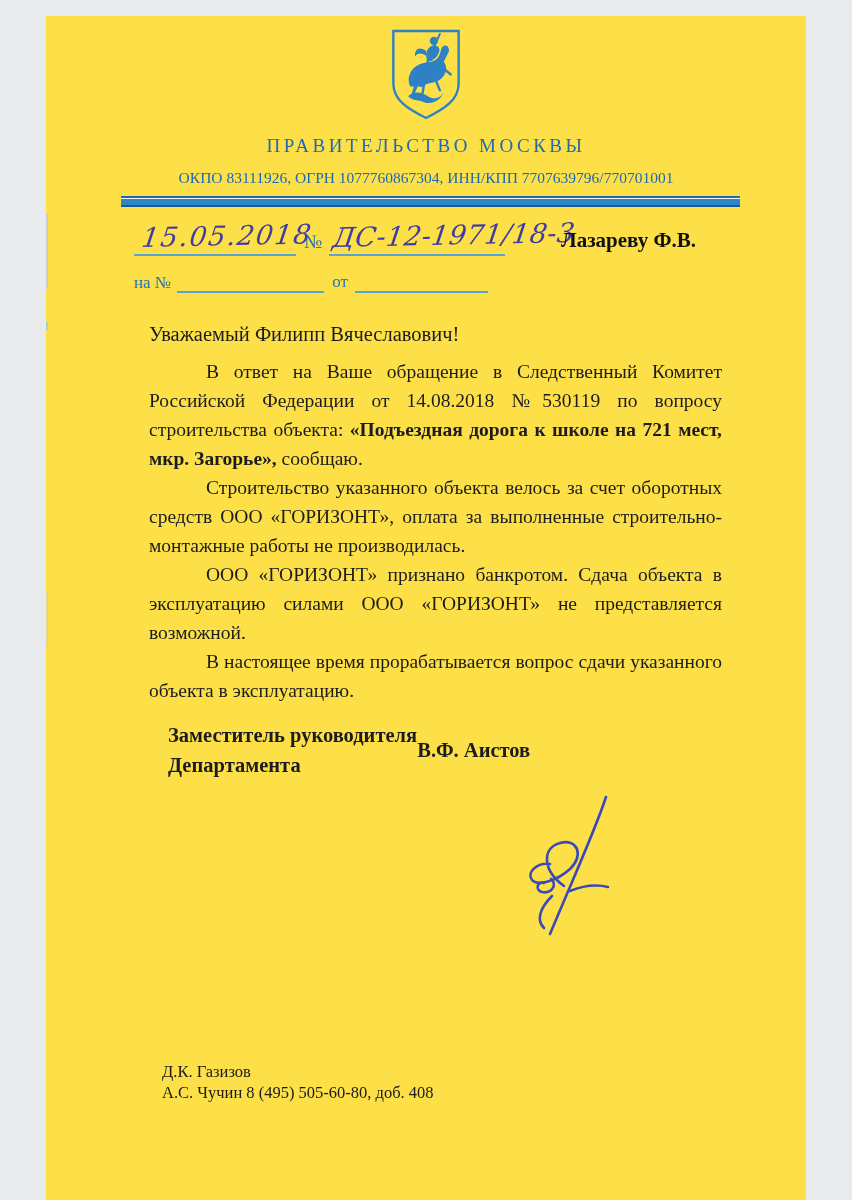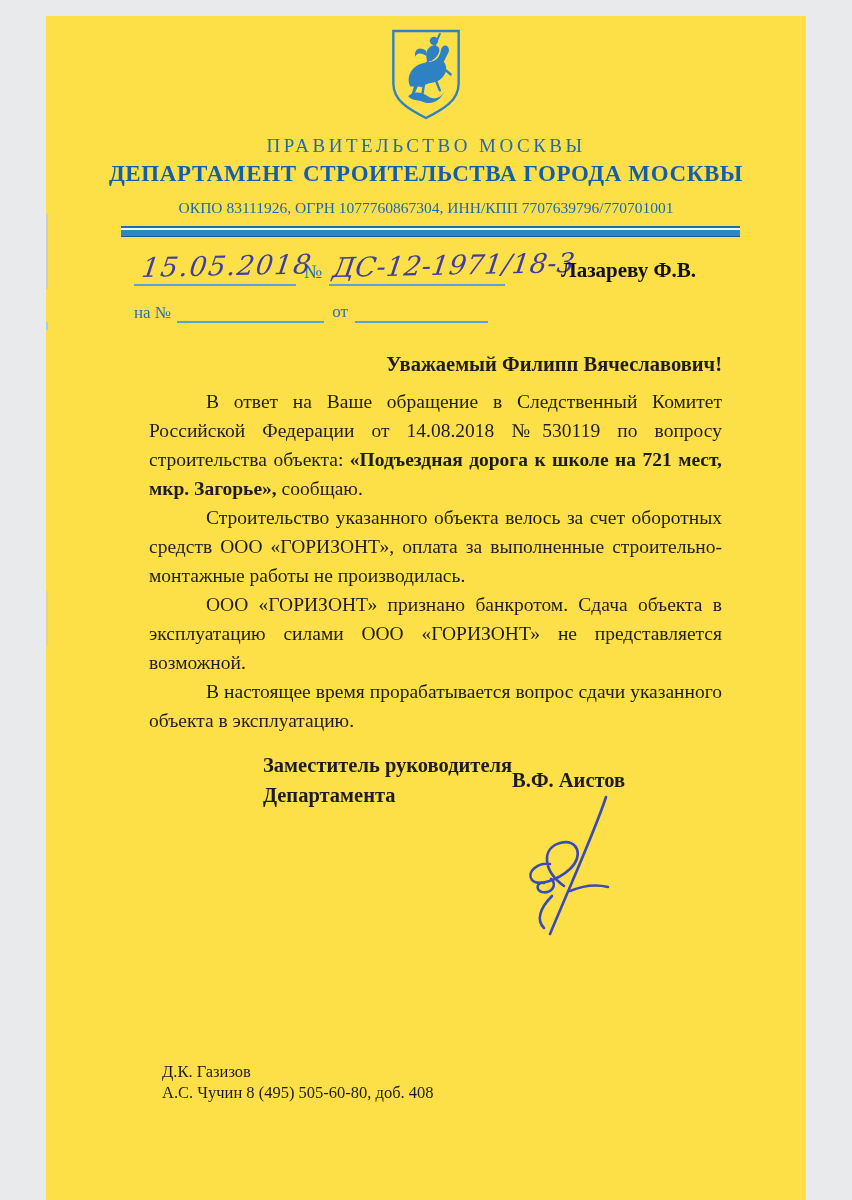--- a/index.html
+++ b/index.html
@@ -40,30 +40,30 @@
   .num-cell .hand { left:2px; letter-spacing:0.5px; }
   .no-sign { color:#2473b6; font-size:19px; margin:0 7px 3px 8px; }
   .addressee { position:absolute; left:427px; top:8px; font-weight:bold; font-size:21px; color:#111; }
   .ref-row2 { position:absolute; top:52px; left:0; display:flex; align-items:center; color:#2473b6; font-size:17px; }
   .ref-row2 .lbl { margin:0 6px 0 0; padding-bottom:1px; }
   .u1 { width:147px; height:20px; border-bottom:2px solid #58a3d8; }
   .u2 { width:133px; height:20px; border-bottom:2px solid #58a3d8; margin-left:7px; }
   .ref-row2 .lbl2 { margin:0 0 1px 8px; }
   
   .salutation {
-    margin:27px 84px 11px 103px; text-align:right;
-    font-weight:bold; font-size:20.5px;
+    margin:27px 84px 11px 103px; text-align:left;
+    font-weight:normal; font-size:20.5px;
   }
   .bodytext { margin:0 84px 0 103px; }
   .bodytext p {
     font-size:19.5px; line-height:29px; text-align:justify; text-indent:57px;
   }
   
   .sig-row {
-    margin:15px 86px 0 122px; display:flex; justify-content:center;
+    margin:15px 86px 0 122px; display:flex; justify-content:flex-start;
     align-items:center; font-weight:bold; font-size:20.5px;
   }
   .sig-row .post { line-height:30px; }
   .sig-scribble { position:absolute; left:452px; top:778px; width:135px; height:148px; }
   
   .footer { position:absolute; left:116px; top:1045px; font-size:16.5px; line-height:21px; color:#1b1b1d; }
   
   .smudge { position:absolute; left:0; width:2px; background:#c9cdd2; }
   .s1 { top:198px; height:75px; }
   .s2 { top:575px; height:55px; opacity:.6; }
@@ -88,21 +88,20 @@
       </g>
       <g stroke="#2e82c4" fill="none" stroke-width="2.4" stroke-linecap="round">
         <path d="M28 57 L24 70"></path>
         <path d="M36 58 L34 70"></path>
         <path d="M48 54 L52 64"></path>
         <path d="M56 42 L63 48"></path>
         <path d="M52 7 L26 66" stroke-width="2"></path>
       </g>
     </svg>
     <div class="gov-line">ПРАВИТЕЛЬСТВО МОСКВЫ</div>
-    <div class="dept-line">ДЕПАРТАМЕНТ СТРОИТЕЛЬСТВА ГОРОДА МОСКВЫ</div>
     <div class="addr-block">
       <div>ОКПО 83111926, ОГРН 1077760867304, ИНН/КПП 7707639796/770701001</div>
     </div>
   </div>
 
   <div class="divider"></div>
 
   <div class="ref">
     <div class="ref-row1">
       <div class="fill-line date-cell">

